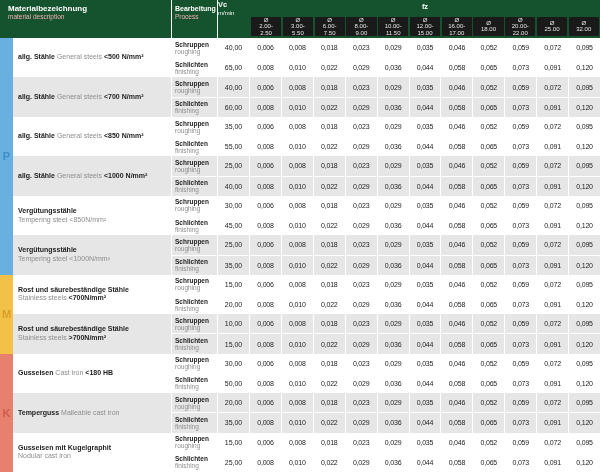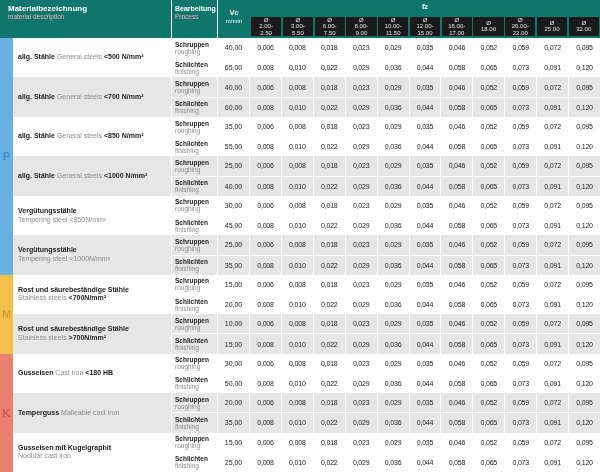--- a/index.html
+++ b/index.html
@@ -1,26 +1,26 @@
 <!DOCTYPE html>
 <html><head>
 <meta charset="utf-8">
 <style>
   html,body{margin:0;padding:0;background:#fff;}
   .sheet{width:600px;height:472px;overflow:hidden;font-family:"Liberation Sans",sans-serif;
          -webkit-font-smoothing:antialiased;background:#fff;position:relative;}
 
   
-  .header{height:38px;background:#0f766e;display:flex;box-sizing:border-box;}
+  .header{height:38px;background:#14532d;display:flex;box-sizing:border-box;}
   .h-mat{width:172px;border-right:1px solid #fff;padding:4px 0 0 8px;box-sizing:border-box;}
   .h-title{color:#fff;font-size:8px;font-weight:bold;line-height:9px;}
   .h-sub{color:#f2afb3;font-size:6.5px;line-height:8px;}
   .h-proc{width:46px;border-right:1px solid #fff;padding:4px 0 0 3px;box-sizing:border-box;}
   .h-proc .h-title{font-size:7px;}
-  .h-vc{width:32px;padding-top:8px;text-align:center;box-sizing:border-box;}
+  .h-vc{width:32px;padding-top:0;box-sizing:border-box;}
   .h-vc .h-title{font-size:7.5px;}
   .h-vc .h-sub{color:#fff;font-size:6px;}
   .h-fz{flex:1;display:flex;flex-direction:column;}
   .fz-strip{height:24px;color:#fff;font-weight:bold;font-size:7.5px;text-align:center;line-height:13px;}
   .diam-row{flex:1;display:flex;gap:1.5px;padding:0 1px 2px 1px;}
   .diam-cell{flex:1;background:#1a1a1a;color:#e8e8e8;font-size:6px;line-height:6.4px;
              display:flex;align-items:center;justify-content:center;text-align:center;white-space:pre-line;}
 
   
   .tbody{height:434px;position:relative;display:flex;flex-direction:column;}

